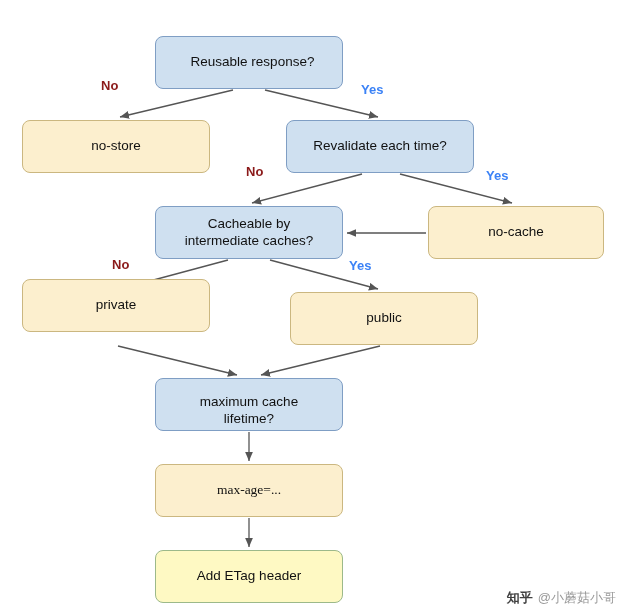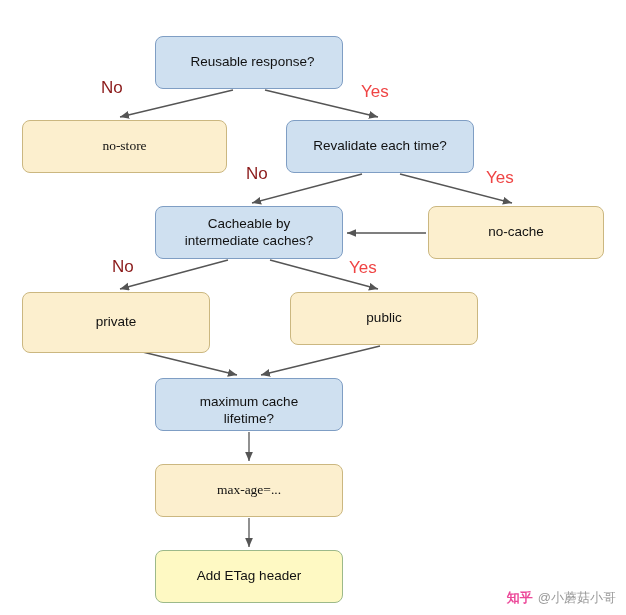--- a/index.html
+++ b/index.html
@@ -41,43 +41,43 @@
   .node.directive {
     background: #fcefce;
     border: 1px solid #cbb780;
   }
   .node.final {
     background: #fef9c3;
     border: 1px solid #9cb98a;
   }
   .edge-label {
     position: absolute;
-    font-size: 17px;
-    font-weight: normal;
+    font-size: 13px;
+    font-weight: bold;
     white-space: nowrap;
   }
   .edge-label.no {
     color: #8b1a1a;
   }
   .edge-label.yes {
-    color: #ef4444;
+    color: #3b82f6;
   }
   .watermark {
     position: absolute;
     right: 10px;
     bottom: 8px;
     font-size: 13px;
     color: #9a9a9a;
     display: flex;
     align-items: center;
     gap: 5px;
   }
   .watermark .zh-logo {
     font-weight: bold;
-    color: #ec4899;
+    color: #404040;
   }
   svg.lines {
     position: absolute;
     left: 0;
     top: 0;
     width: 626px;
     height: 615px;
     pointer-events: none;
   }
 </style>
@@ -115,38 +115,38 @@
       <path d="M 249 432 L 249 461"></path>
 
       <path d="M 249 518 L 249 547"></path>
     </g>
   </svg>
 
   <div class="node decision" style="left:155px; top:36px; width:188px; height:53px;padding-left:13px;">
     <span>Reusable response?</span>
   </div>
 
-  <div class="node directive" style="left:22px; top:120px; width:205px; height:53px;font-family:Liberation Serif, serif;">
+  <div class="node directive" style="left:22px; top:120px; width:188px; height:53px;">
     <span>no-store</span>
   </div>
 
   <div class="node decision" style="left:286px; top:120px; width:188px; height:53px;text-align:right;">
     <span>Revalidate each time?</span>
   </div>
 
   <div class="node decision" style="left:155px; top:206px; width:188px; height:53px;">
     <span class="multiline" style="white-space:pre-line;">Cacheable by
 intermediate caches?</span>
   </div>
 
   <div class="node directive" style="left:428px; top:206px; width:176px; height:53px;">
     <span>no-cache</span>
   </div>
 
-  <div class="node directive" style="left:22px; top:292px; width:188px; height:61px;">
+  <div class="node directive" style="left:22px; top:279px; width:188px; height:53px;">
     <span>private</span>
   </div>
 
   <div class="node directive" style="left:290px; top:292px; width:188px; height:53px;">
     <span>public</span>
   </div>
 
   <div class="node decision" style="left:155px; top:378px; width:188px; height:53px;align-items:flex-end;">
     <span style="white-space:pre-line;">maximum cache
 lifetime?</span>

